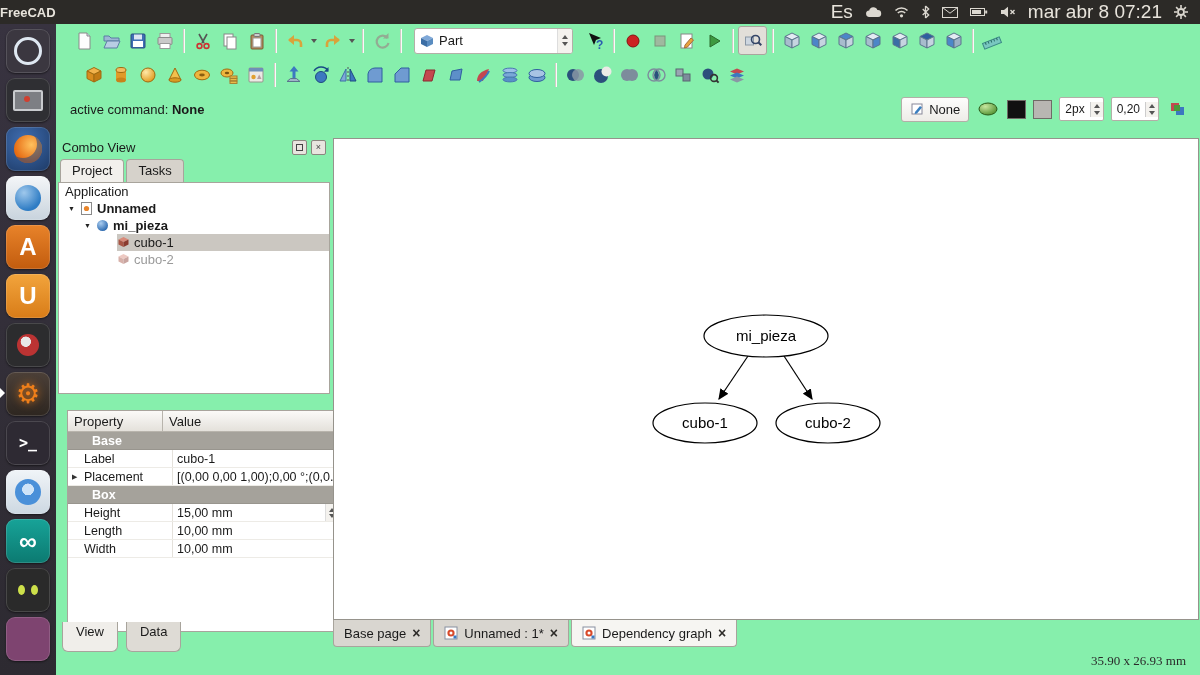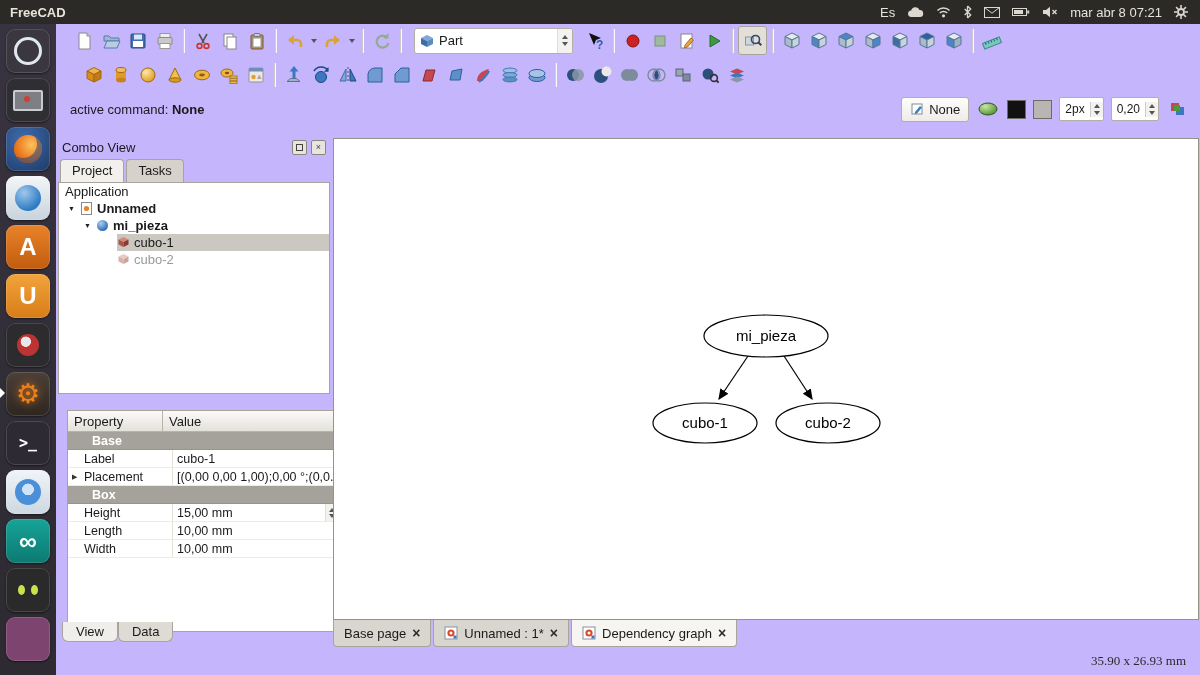--- a/index.html
+++ b/index.html
@@ -2,22 +2,22 @@
 <html><head>
 <meta charset="utf-8">
 <style>
   html,body{margin:0;padding:0;background:#555;}
   .screen{position:relative;width:1200px;height:675px;background:#eceae6;overflow:hidden;
           font-family:"Liberation Sans","DejaVu Sans",sans-serif;font-size:13px;color:#1a1a1a;}
 
   
   .topbar{position:absolute;left:0;top:0;width:1200px;height:24px;background:#2c2a27;color:#e8e4dc;
           display:flex;align-items:center;z-index:30;}
-  .tb-app{font-weight:bold;padding:0 10px;font-size:13px;}
-  .tb-right{margin-left:auto;display:flex;align-items:center;gap:12px;padding-right:12px;font-size:13px;}
+  .tb-app{font-weight:bold;padding:0 0;font-size:13px;}
+  .tb-right{margin-left:auto;display:flex;align-items:center;gap:12px;padding-right:12px;font-size:19px;}
   .tb-right svg{display:block;}
 
   
   .launcher{position:absolute;left:0;top:24px;width:56px;height:651px;background:linear-gradient(#383340,#2d2a31);overflow:hidden;z-index:25;}
   .ltile{position:relative;width:44px;height:44px;margin:5px auto 4px;border-radius:9px;
          box-shadow:inset 0 0 0 1px rgba(255,255,255,.14), 0 1px 2px rgba(0,0,0,.5);
          display:flex;align-items:center;justify-content:center;font-weight:bold;color:#fff;}
   .runl{position:absolute;left:-6px;top:16px;width:0;height:0;border-top:5px solid transparent;
         border-bottom:5px solid transparent;border-left:5px solid #fff;}
   .ring{width:22px;height:22px;border:3px solid #dfe8f2;border-radius:50%;}
@@ -26,21 +26,21 @@
   .orb{width:26px;height:26px;border-radius:50%;background:radial-gradient(circle at 35% 30%,#9fc8ec,#2e7cc4 70%);}
   .fox{width:28px;height:28px;border-radius:50%;background:radial-gradient(circle at 62% 35%,#ffc25e,#e66a12 70%);
        box-shadow:inset -5px -5px 0 rgba(30,70,130,.55);}
   .chr{width:26px;height:26px;border-radius:50%;background:radial-gradient(circle at 50% 40%,#cfe4f8 28%,#4a90d9 30%);}
   .gearglyph{font-size:27px;color:#ef7f1a;text-shadow:0 0 8px rgba(239,127,26,.9);line-height:1;}
   .eyes{display:flex;gap:6px;}
   .eyes i{width:7px;height:10px;border-radius:50%;background:#cde04a;}
   .redgear{width:22px;height:22px;border-radius:50%;background:radial-gradient(circle at 40% 35%,#e8e8e8 25%,#b33 28%);}
 
   
-  .app{position:absolute;left:56px;top:24px;width:1144px;height:651px;background:#c4b5fd;}
+  .app{position:absolute;left:56px;top:24px;width:1144px;height:651px;background:#86efac;}
   .trow{display:flex;align-items:center;}
   .trow1{height:33px;padding-left:14px;}
   .trow2{height:35px;padding-left:24px;}
   .trow3{height:34px;padding:0 10px 0 14px;}
   .tb{width:27px;height:27px;display:flex;align-items:center;justify-content:center;flex:0 0 auto;border-radius:3px;}
   .tb svg{display:block;}
   .tb.framed{border:1px solid #a9a59d;background:#e2dfd9;}
   .tb.dd{width:11px;}
   .sep{width:1px;height:24px;background:#cfccc5;box-shadow:1px 0 0 #fbfaf8;margin:0 5px;flex:0 0 auto;}
   .td{width:0;height:0;border-left:3.5px solid transparent;border-right:3.5px solid transparent;border-top:4.5px solid #555;}
@@ -90,22 +90,22 @@
   .prop-header .vc{flex:1;padding-left:6px;display:flex;align-items:center;}
   .prow{display:flex;height:17px;border-bottom:1px solid #edebe6;font-size:12.5px;align-items:stretch;white-space:nowrap;}
   .prow .pc{width:88px;padding-left:16px;border-right:1px solid #e4e1db;display:flex;align-items:center;position:relative;}
   .prow .pc .exp{position:absolute;left:4px;font-size:7px;color:#333;}
   .prow .vc{flex:1;padding-left:4px;display:flex;align-items:center;overflow:hidden;}
   .prow.group{background:#a5a29b;color:#fff;font-weight:bold;border-bottom:1px solid #98958e;}
   .prow.group .gc{padding-left:24px;display:flex;align-items:center;}
   .vspin{margin-left:auto;display:flex;flex-direction:column;gap:2px;padding:1px 3px;border-left:1px solid #ddd;background:#f4f2ee;height:100%;justify-content:center;}
 
   .dock-bottom-tabs{position:absolute;top:484px;left:4px;display:flex;}
-  .btab{padding:2px 13px 2px;border:1px solid #a8a49c;border-top:none;border-radius:0 0 6px 6px;
-        background:#f0eeea;margin-right:0;}
+  .btab{padding:2px 13px 12px;border:1px solid #a8a49c;border-top:none;border-radius:0 0 6px 6px;
+        background:#f0eeea;margin-right:8px;}
   .btab.inactive{background:#dedbd5;}
 
   .mdi{position:absolute;left:277px;top:12px;width:866px;height:509px;}
   .canvas{position:absolute;left:0;top:0;right:0;bottom:27px;background:#fff;border:1px solid #96938c;}
   .mdi-tabs{position:absolute;left:0;bottom:0;height:27px;display:flex;}
   .mtab{display:flex;align-items:center;gap:6px;padding:0 10px;border:1px solid #a8a49c;border-top:none;
         border-radius:0 0 4px 4px;background:#d9d6d0;margin-right:2px;font-size:13px;}
   .mtab.active{background:#f6f5f2;}
   .tclose{font-weight:bold;font-size:14px;color:#2e2c29;line-height:1;}
 

